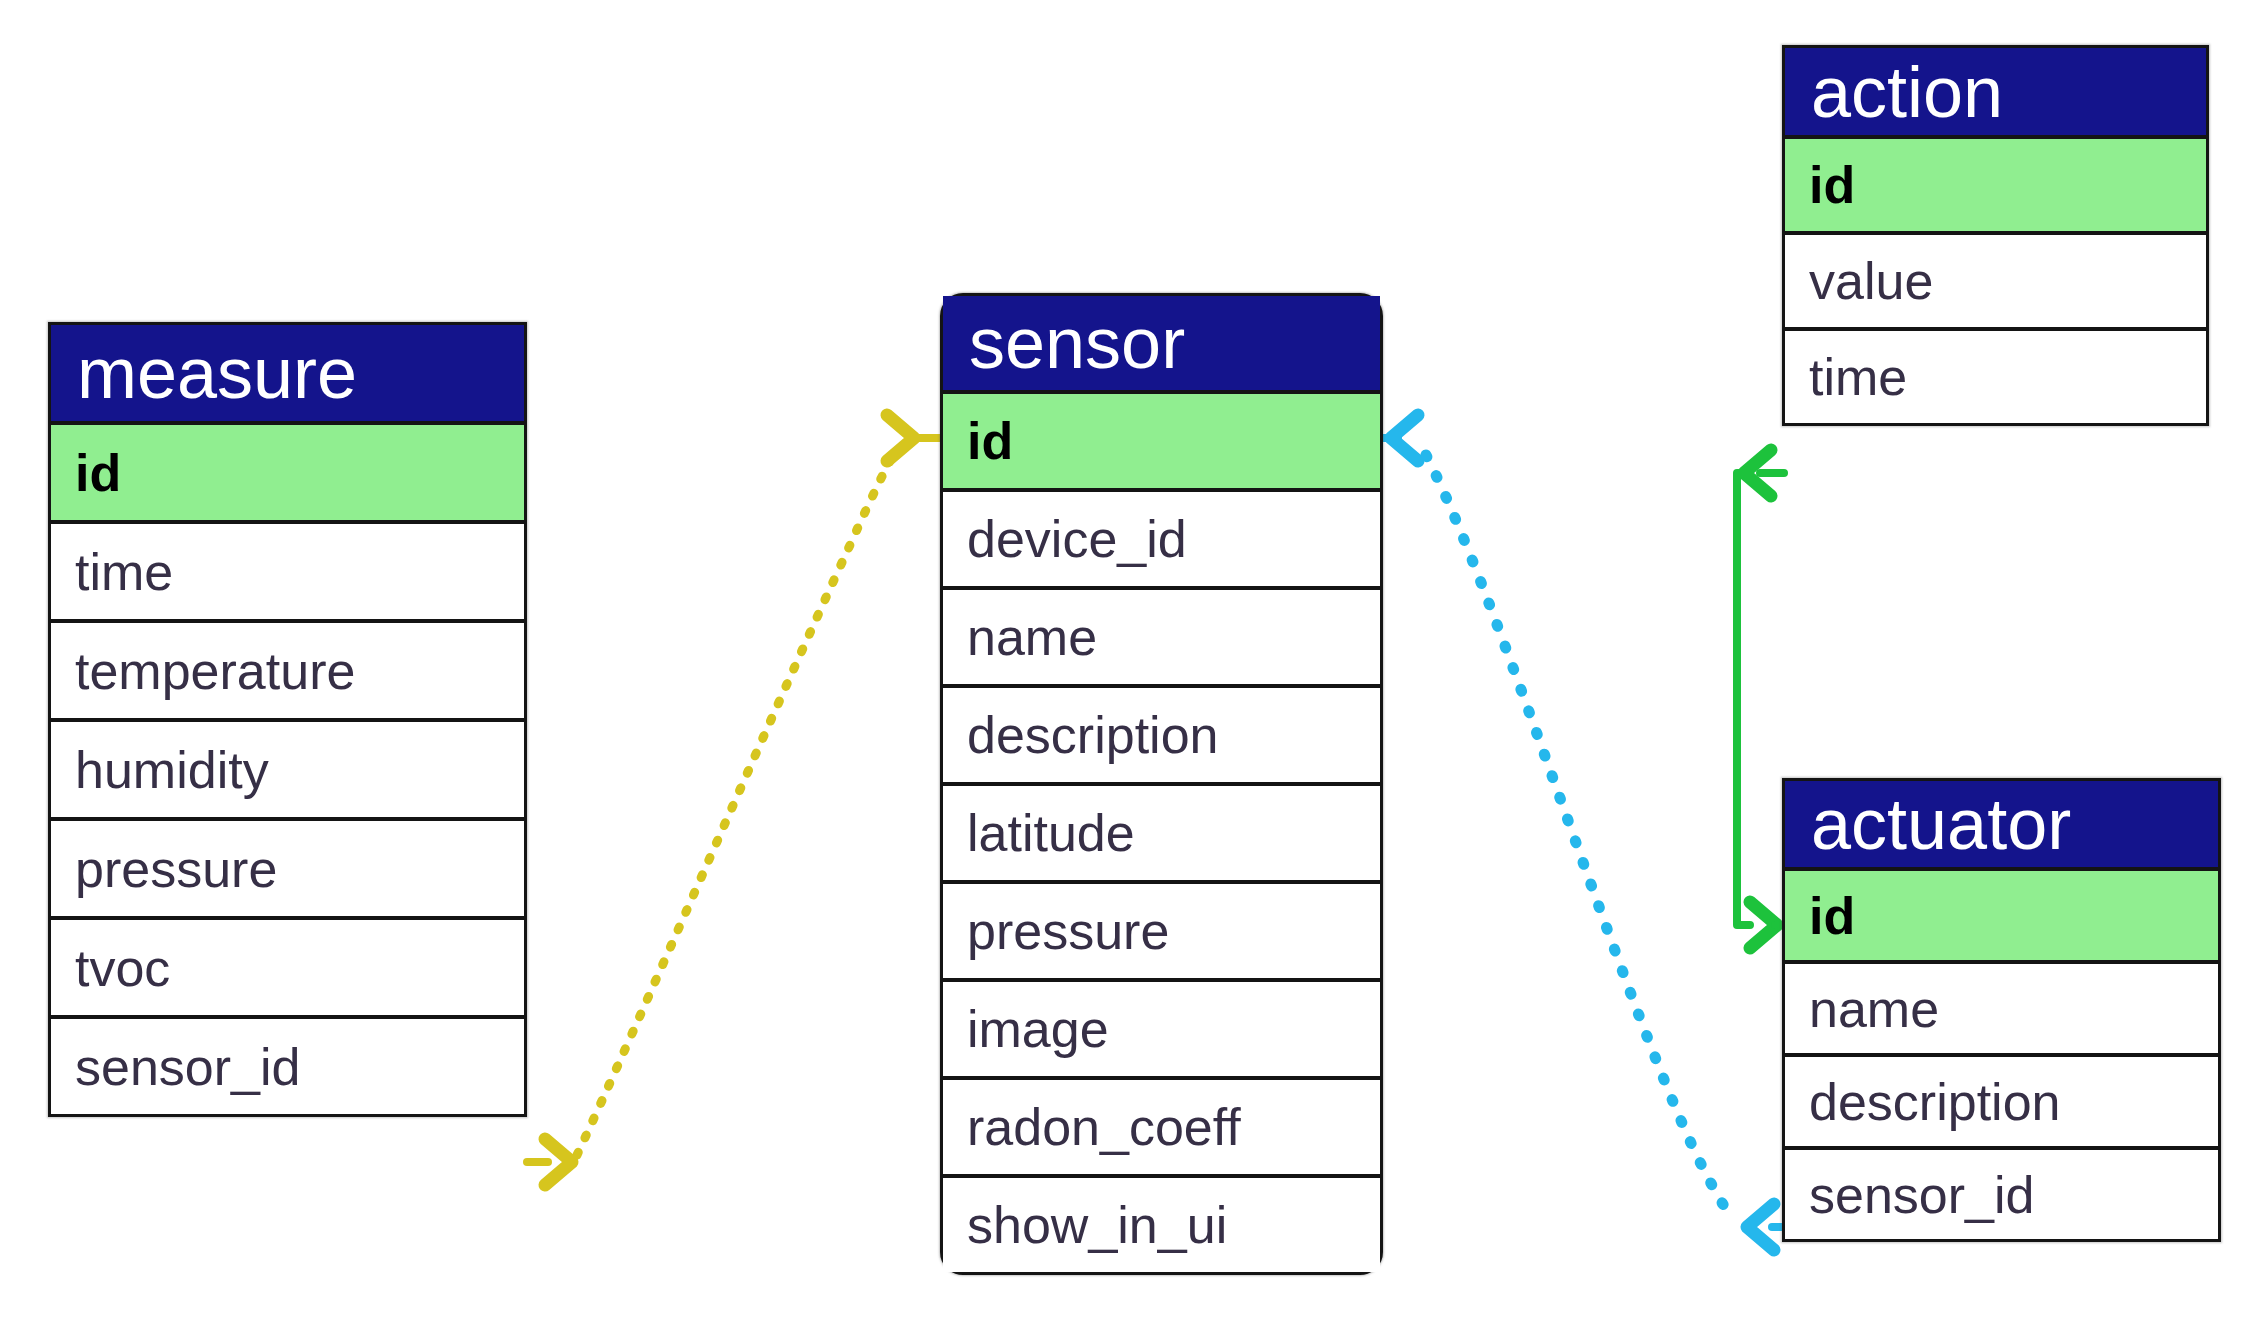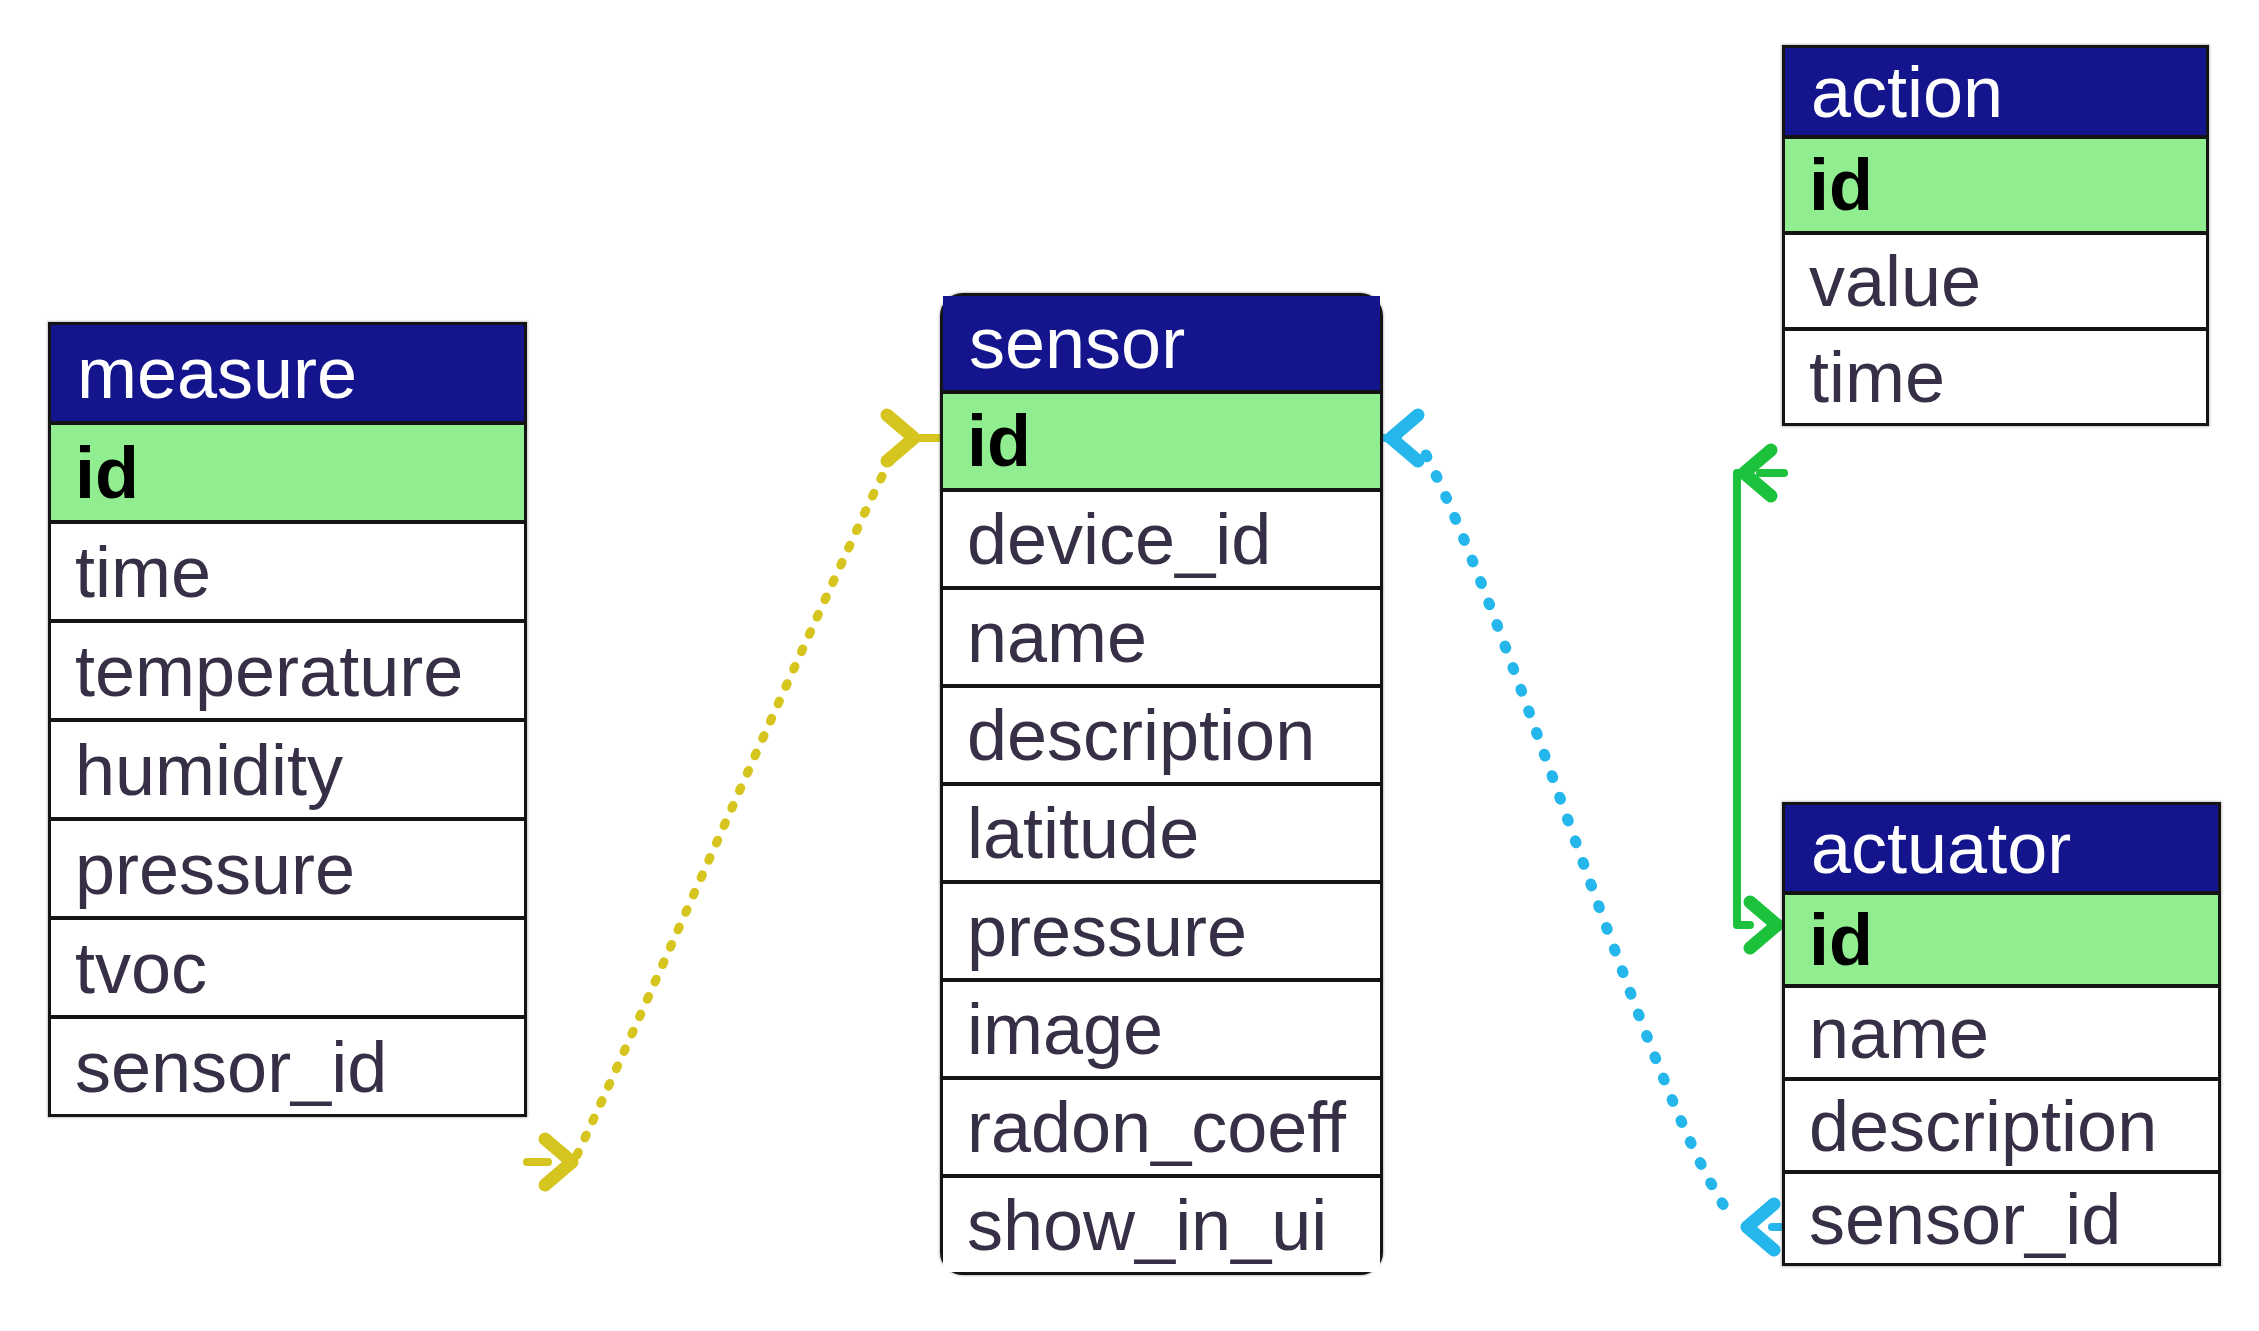--- a/index.html
+++ b/index.html
@@ -45,36 +45,36 @@
     display: flex;
     align-items: center;
     padding-left: 26px;
     white-space: nowrap;
   }
   .row {
     height: var(--rh);
     border-top: 4px solid var(--border, #141414);
     background: var(--row-bg, #ffffff);
     color: var(--field-text, #362f46);
-    font-size: 72px;
+    font-size: 52px;
     display: flex;
     align-items: center;
     padding-left: 24px;
     white-space: nowrap;
     overflow: visible;
   }
   .row.pk {
     background: var(--pk-row-bg, #90ee90);
     color: var(--pk-text, #000000);
     font-weight: bold;
   }
   #t-measure  { left: 48px;   top: 322px; width: 473px; --hh: 96px; --rh: 95px; }
   #t-sensor   { left: 940px;  top: 293px; width: 437px; border-radius: 23px; --hh: 94px; --rh: 94px; }
   #t-action   { left: 1782px; top: 45px;  width: 421px; --hh: 87px; --rh: 92px; }
-  #t-actuator { left: 1782px; top: 802px; width: 433px; --hh: 86px; --rh: 89px; }
+  #t-actuator { left: 1782px; top: 778px; width: 433px; --hh: 86px; --rh: 89px; }
 </style>
 </head>
 <body>
 
 <div class="canvas">
 
   <svg class="connectors" viewBox="0 0 2259 1331">
 
     <g>
       <path class="rel-stub" d="M527,1162 H548" stroke="#d6c51e"></path>

